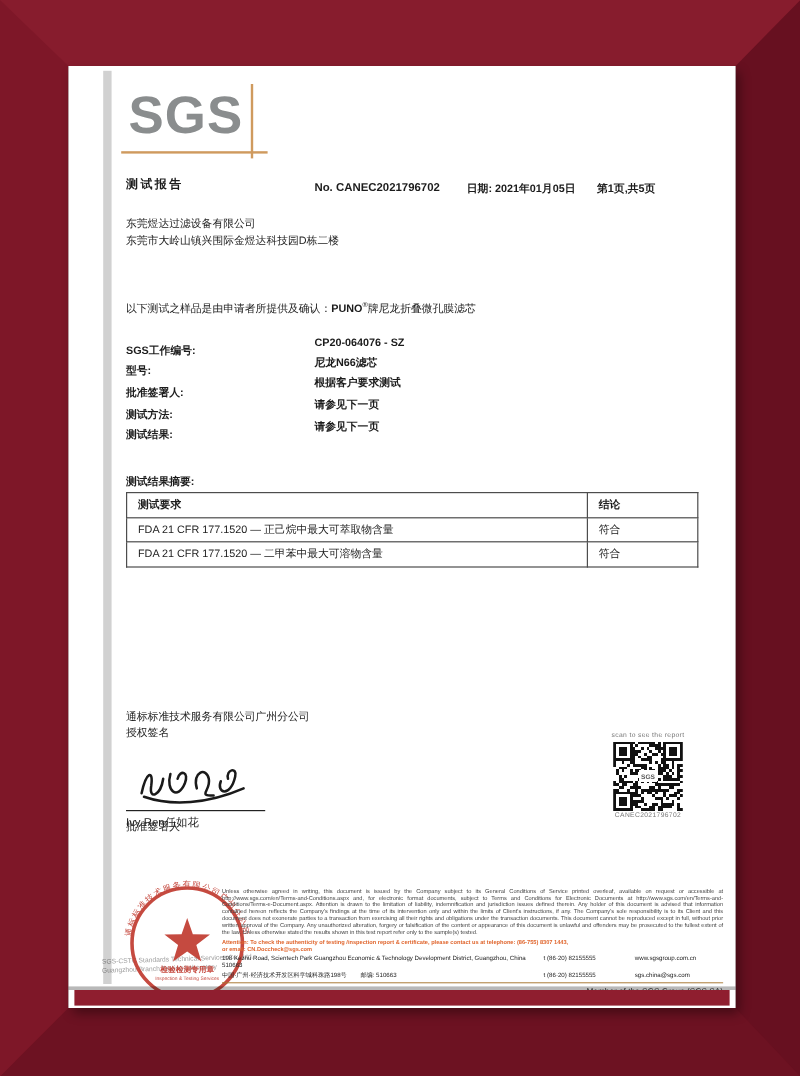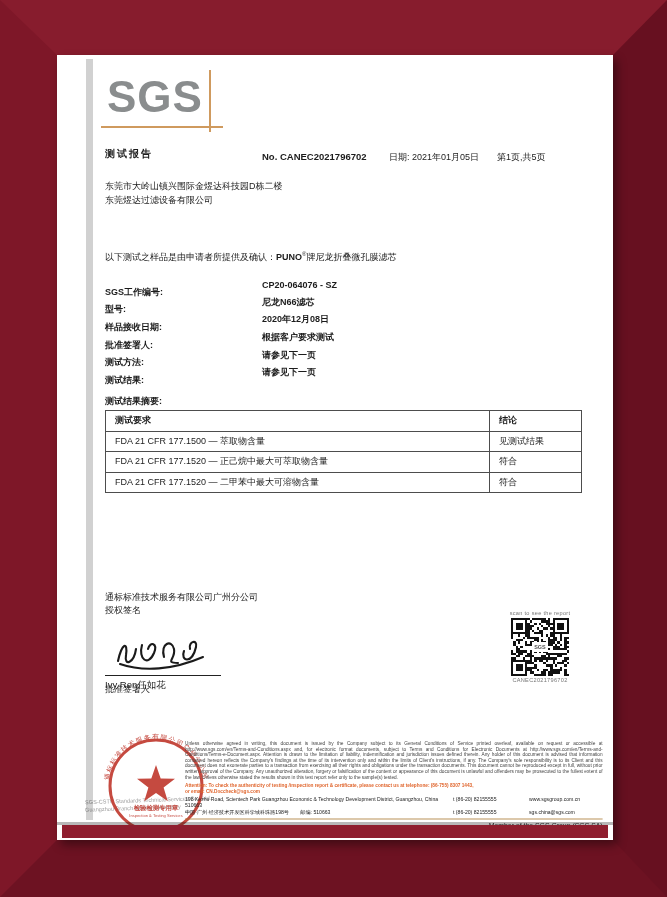--- a/index.html
+++ b/index.html
@@ -23,21 +23,21 @@
   
   .logo-wrap { position:absolute; left:48px; top:18px; width:170px; height:72px; }
   .logo-text { position:absolute; left:2px; top:2px; font-size:44px; font-weight:bold;
     color:#8a8d8e; letter-spacing:1px; line-height:1; }
   .logo-underline { position:absolute; left:-4px; top:53px; width:122px; height:2px; background:#cf9a5e; }
   .logo-vline { position:absolute; left:104px; top:-3px; width:2px; height:62px; background:#cf9a5e; }
 
   
   .doc-title { position:absolute; left:48px; top:92px; font-size:10px; font-weight:bold; letter-spacing:2px; }
   .report-no { position:absolute; left:205px; top:96px; font-size:9.5px; font-weight:bold; }
-  .date-row { position:absolute; left:332px; top:96px; font-size:9px; font-weight:400; display:flex; gap:18px; }
+  .date-row { position:absolute; left:332px; top:96px; font-size:9px; font-weight:700; display:flex; gap:18px; }
 
   .addr { position:absolute; left:48px; top:124px; font-size:9px; line-height:14px; font-weight:500; }
 
   .sample-line { position:absolute; left:48px; top:196px; font-size:9px; font-weight:500; }
   .sample-line b { font-weight:bold; }
   .sample-line sup { font-size:6px; }
 
   .kv { position:absolute; left:48px; top:221px; font-size:9px; }
   .kv-row { display:flex; height:17.6px; align-items:center; }
   .kv-label { width:157px; font-weight:600;margin-top:15px; }
@@ -88,40 +88,36 @@
       </div>
 
       <div class="doc-title">测试报告</div>
       <div class="report-no">No. CANEC2021796702</div>
       <div class="date-row">
         <span>日期: 2021年01月05日</span>
         <span>第1页,共5页</span>
       </div>
 
       <div class="addr">
+        <div>东莞煜达过滤设备有限公司</div>
         <div>东莞市大岭山镇兴围际金煜达科技园D栋二楼</div>
-        <div>东莞煜达过滤设备有限公司</div>
       </div>
 
       <div class="sample-line">
         <span>以下测试之样品是由申请者所提供及确认：</span><b>PUNO</b><sup>®</sup><span>牌尼龙折叠微孔膜滤芯</span>
       </div>
 
       <div class="kv">
         <div class="kv-row">
             <span class="kv-label">SGS工作编号:</span>
             <span class="kv-value">CP20-064076 - SZ</span>
           </div>
         <div class="kv-row">
             <span class="kv-label">型号:</span>
             <span class="kv-value">尼龙N66滤芯</span>
-          </div>
-        <div class="kv-row">
-            <span class="kv-label">样品接收日期:</span>
-            <span class="kv-value">2020年12月08日</span>
           </div>
         <div class="kv-row">
             <span class="kv-label">批准签署人:</span>
             <span class="kv-value">根据客户要求测试</span>
           </div>
         <div class="kv-row">
             <span class="kv-label">测试方法:</span>
             <span class="kv-value">请参见下一页</span>
           </div>
         <div class="kv-row">
@@ -129,24 +125,20 @@
             <span class="kv-value">请参见下一页</span>
           </div>
       </div>
 
       <div class="summary-heading">测试结果摘要:</div>
       <table class="result-table">
         <tbody>
             <tr>
           <th>测试要求</th>
           <th class="col-conclusion">结论</th>
-        </tr>
-        <tr>
-          <td>FDA 21 CFR 177.1500 — 萃取物含量</td>
-          <td class="col-conclusion">见测试结果</td>
         </tr>
         <tr>
           <td>FDA 21 CFR 177.1520 — 正己烷中最大可萃取物含量</td>
           <td class="col-conclusion">符合</td>
         </tr>
         <tr>
           <td>FDA 21 CFR 177.1520 — 二甲苯中最大可溶物含量</td>
           <td class="col-conclusion">符合</td>
         </tr>
       </tbody>

